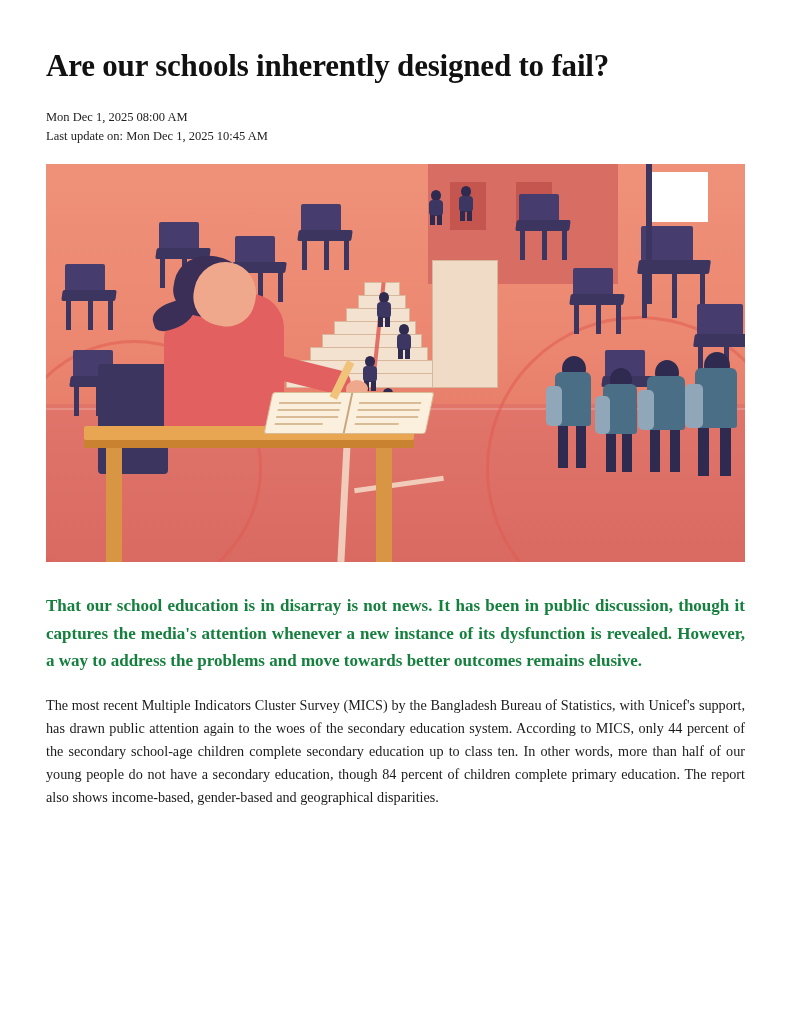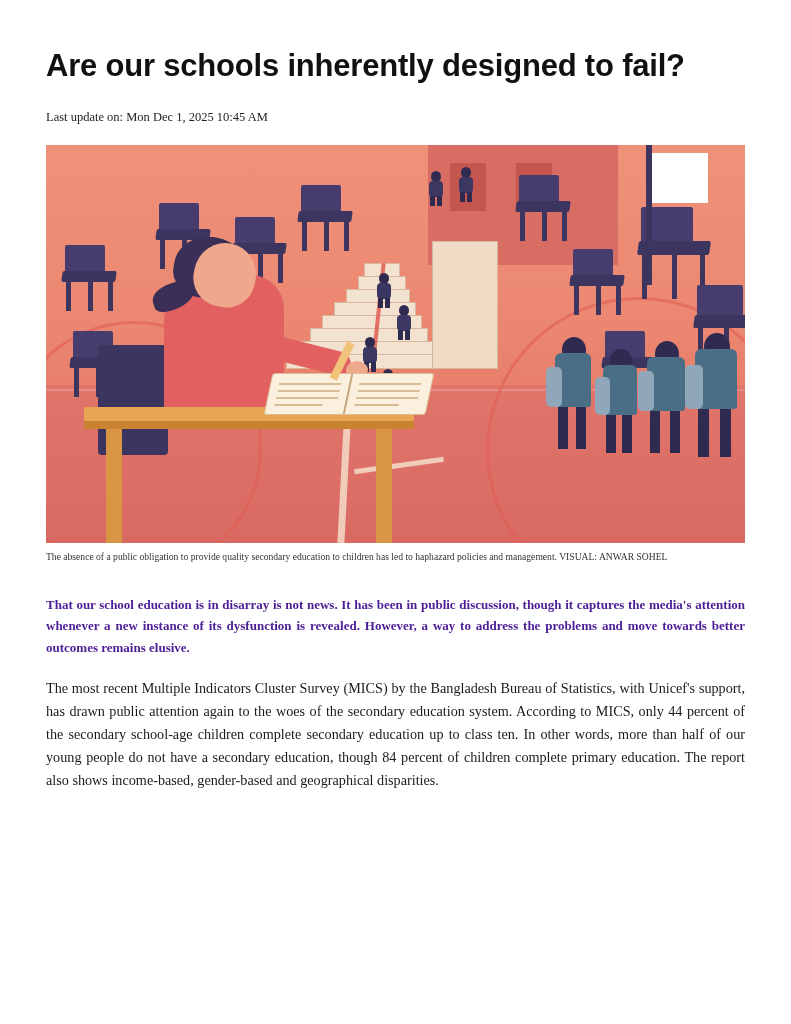--- a/index.html
+++ b/index.html
@@ -15,21 +15,21 @@
     overflow: hidden;
   }
   .page {
     width: 791px;
     height: 1024px;
     box-sizing: border-box;
     padding: 40px 46px 0 46px;
     position: relative;
   }
   .headline {
-    font-family: Liberation Sans, sans-serif;
+    font-family: Liberation Serif, serif;
     font-weight: bold;
     font-size: 31px;
     line-height: 1.15;
     letter-spacing: -0.2px;
     margin: 8px 0 0 0;
     color: #111111;
   }
   .meta {
     margin-top: 24px;
     font-size: 12.5px;
@@ -56,24 +56,24 @@
     line-height: 1.5;
     color: #333333;
     width: 699px;
     font-family: "Liberation Serif", serif;
   }
 
   .body-text { width: 699px; }
   .lead {
     margin-top: 30px;
     font-weight: bold;
-    font-size: 13px;
+    font-size: 17px;
     line-height: 1.62;
     text-align: justify;
-    color: #4c1d95;
+    color: #15803d;
   }
   .para {
     margin-top: 19px;
     font-size: 14.2px;
     line-height: 1.62;
     text-align: justify;
     color: #1a1a1a;
   }
   .sky {
     position: absolute; left: 0; top: 0; width: 699px; height: 398px;
@@ -198,20 +198,21 @@
   .book .ln { position: absolute; height: 2px; background: #d9bb96; }
 </style>
 </head>
 <body>
 
 <div class="page">
 
   <h1 class="headline">Are our schools inherently designed to fail?</h1>
 
   <div class="meta">
+    <div>Mon Dec 1, 2025 08:00 AM</div>
     <div>Last update on: Mon Dec 1, 2025 10:45 AM</div>
   </div>
 
   <figure class="figure" style="margin-left:0;">
     <div class="figure-image" role="img">
       <div class="sky"></div>
       <div class="ground"></div>
 
       <div class="hband" style="top:244px;"></div>
 
@@ -403,21 +404,20 @@
         <div class="ln" style="left:8px; top:16px; width:62px;"></div>
         <div class="ln" style="left:8px; top:23px; width:62px;"></div>
         <div class="ln" style="left:8px; top:30px; width:48px;"></div>
         <div class="ln" style="left:88px; top:9px; width:62px;"></div>
         <div class="ln" style="left:88px; top:16px; width:62px;"></div>
         <div class="ln" style="left:88px; top:23px; width:62px;"></div>
         <div class="ln" style="left:88px; top:30px; width:44px;"></div>
       </div>
       <div class="desk-leg" style="left:292px; top:196px; width:8px; height:40px; background:#f0c27a; transform:rotate(26deg);"></div>
     </div>
-    <figcaption class="caption">The absence of a public obligation to provide quality secondary education to children has led to haphazard policies and management. VISUAL: ANWAR SOHEL</figcaption>
   </figure>
 
   <div class="body-text">
     <p class="lead">That our school education is in disarray is not news. It has been in public discussion, though it captures the media's attention whenever a new instance of its dysfunction is revealed. However, a way to address the problems and move towards better outcomes remains elusive.</p>
     <p class="para">The most recent Multiple Indicators Cluster Survey (MICS) by the Bangladesh Bureau of Statistics, with Unicef's support, has drawn public attention again to the woes of the secondary education system. According to MICS, only 44 percent of the secondary school-age children complete secondary education up to class ten. In other words, more than half of our young people do not have a secondary education, though 84 percent of children complete primary education. The report also shows income-based, gender-based and geographical disparities.</p>
   </div>
 
 </div>
 
 </body></html>

